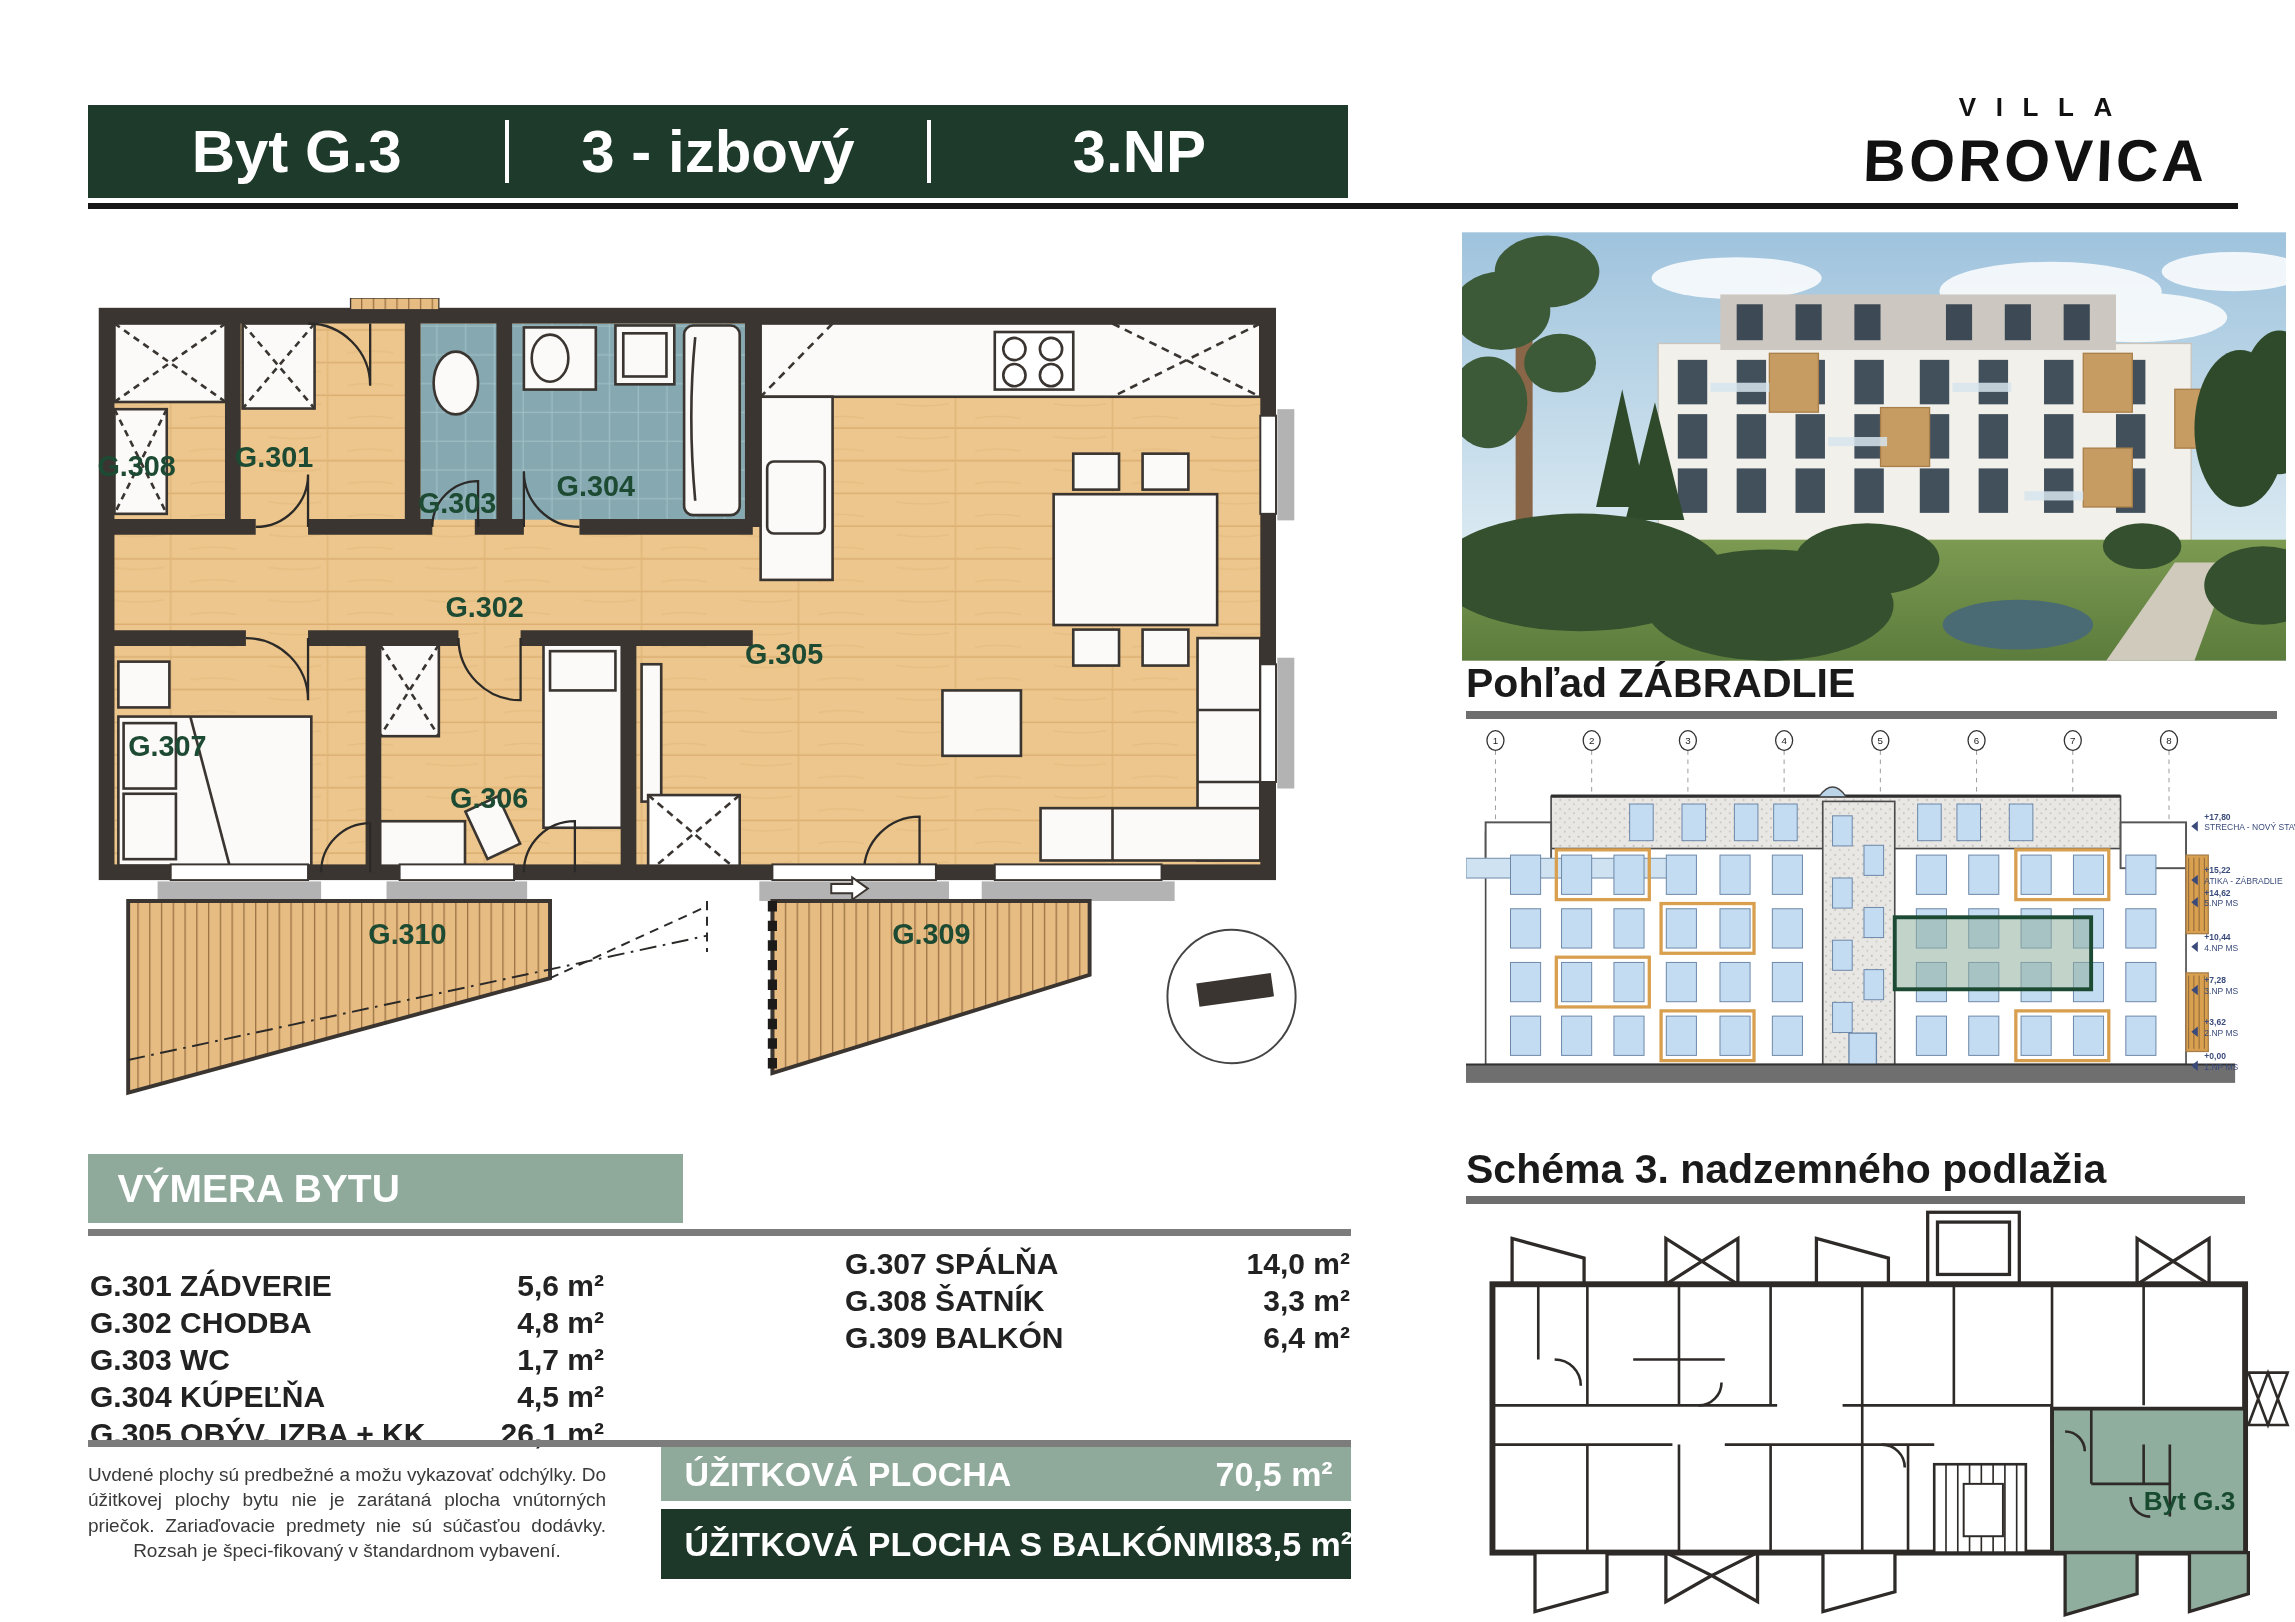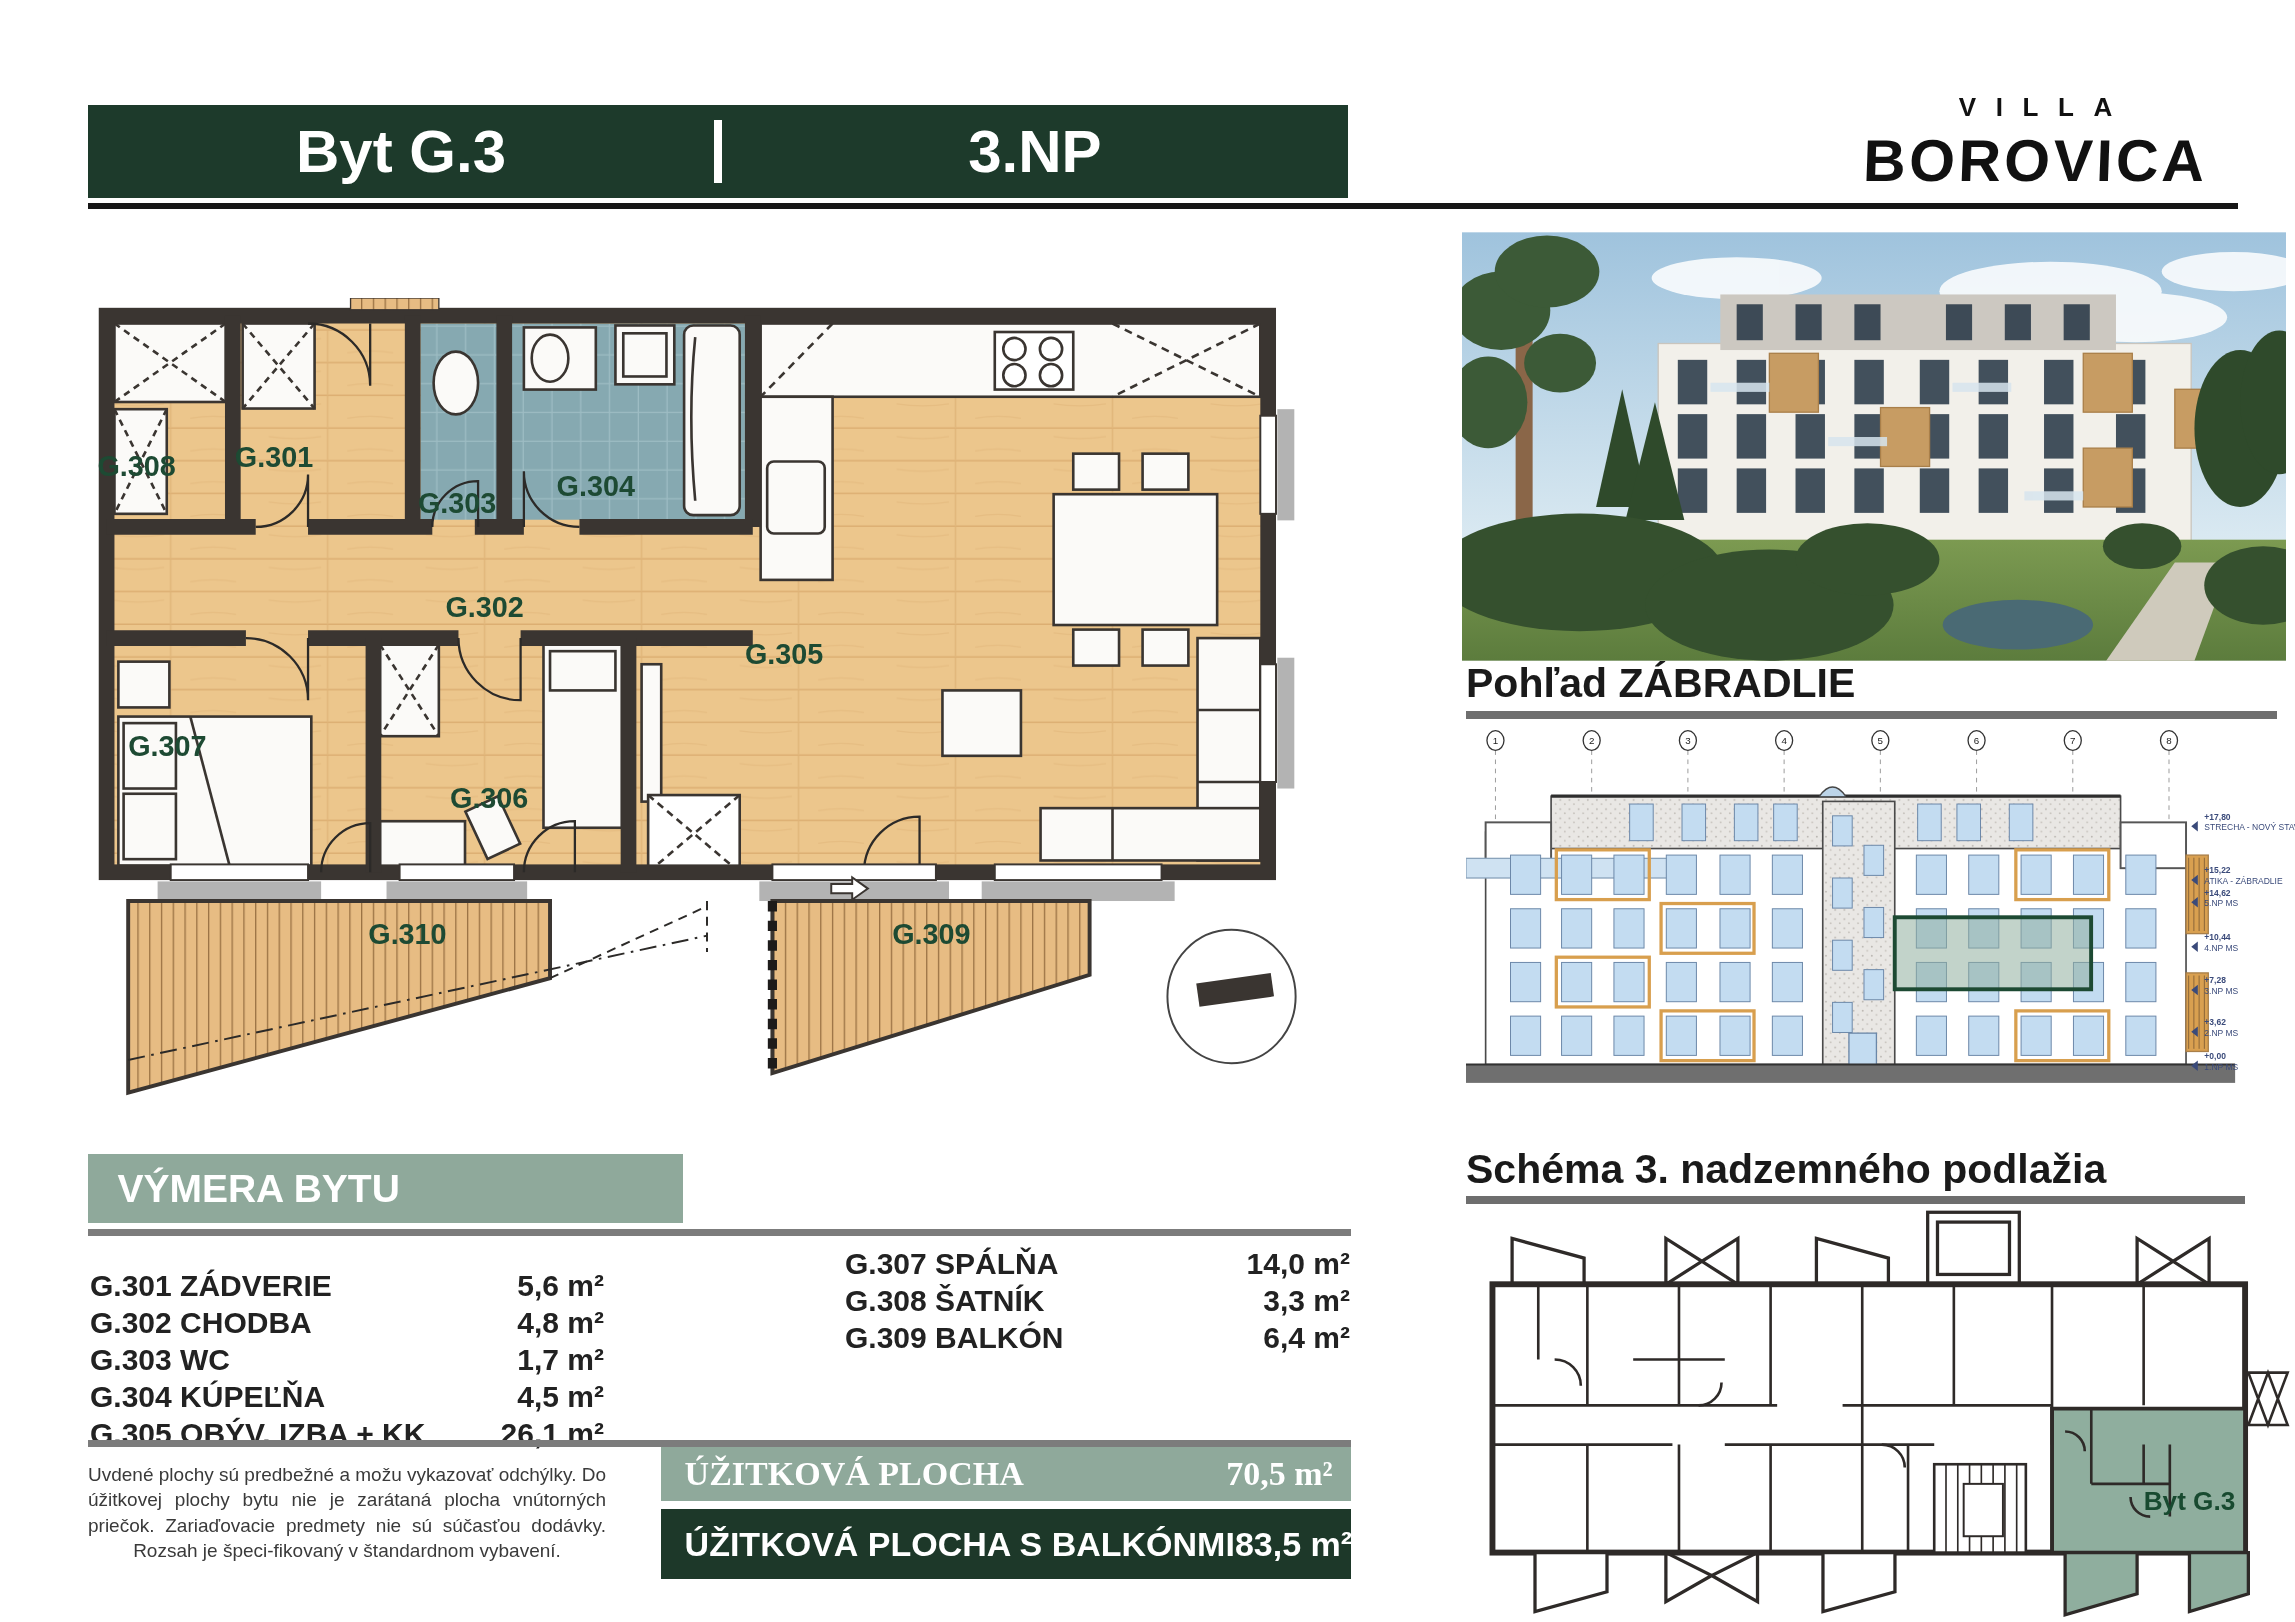--- a/index.html
+++ b/index.html
@@ -30,31 +30,32 @@
   .area-val{margin-left:auto;text-align:right;white-space:nowrap;}
   .col-left{left:90px;top:1267px;width:514px;}
   .col-right{left:845px;top:1245px;width:505px;}
   
   .disclaimer{left:88px;top:1462px;width:518px;font-size:19px;line-height:1.33;color:#3a3a3a;
               text-align:justify;text-align-last:center;}
   
   .total-bar{left:661px;width:690px;display:flex;align-items:center;color:#fff;font-weight:bold;
              box-sizing:border-box;padding:0 18.3px 0 23.6px;white-space:nowrap;}
   .total-bar .tv{margin-left:auto;}
-  .total-1{top:1447px;height:54px;background:#8fa99b;font-size:34px;font-family:Liberation Serif, serif;}
+  .total-1{top:1447px;height:54px;background:#8fa99b;font-size:34px;}
   .total-2{top:1509px;height:70px;background:#1d3829;font-size:34px;}
   svg text{font-family:"Liberation Sans", sans-serif;}
   .roomlab{fill:#1d4a33;font-weight:bold;font-size:44px;}
 </style>
 </head>
 <body>
 
 <div class="abs header-bar">
   <div class="header-seg">Byt G.3</div>
   <div class="header-div"></div>
+  <div class="header-seg">3 - izbový</div>
   <div class="header-div"></div>
   <div class="header-seg">3.NP</div>
 </div>
 <div class="abs top-rule"></div>
 
 <div class="abs logo">
   <div class="logo-line1">VILLA</div>
   <div class="logo-line2">BOROVICA</div>
 </div>
 

